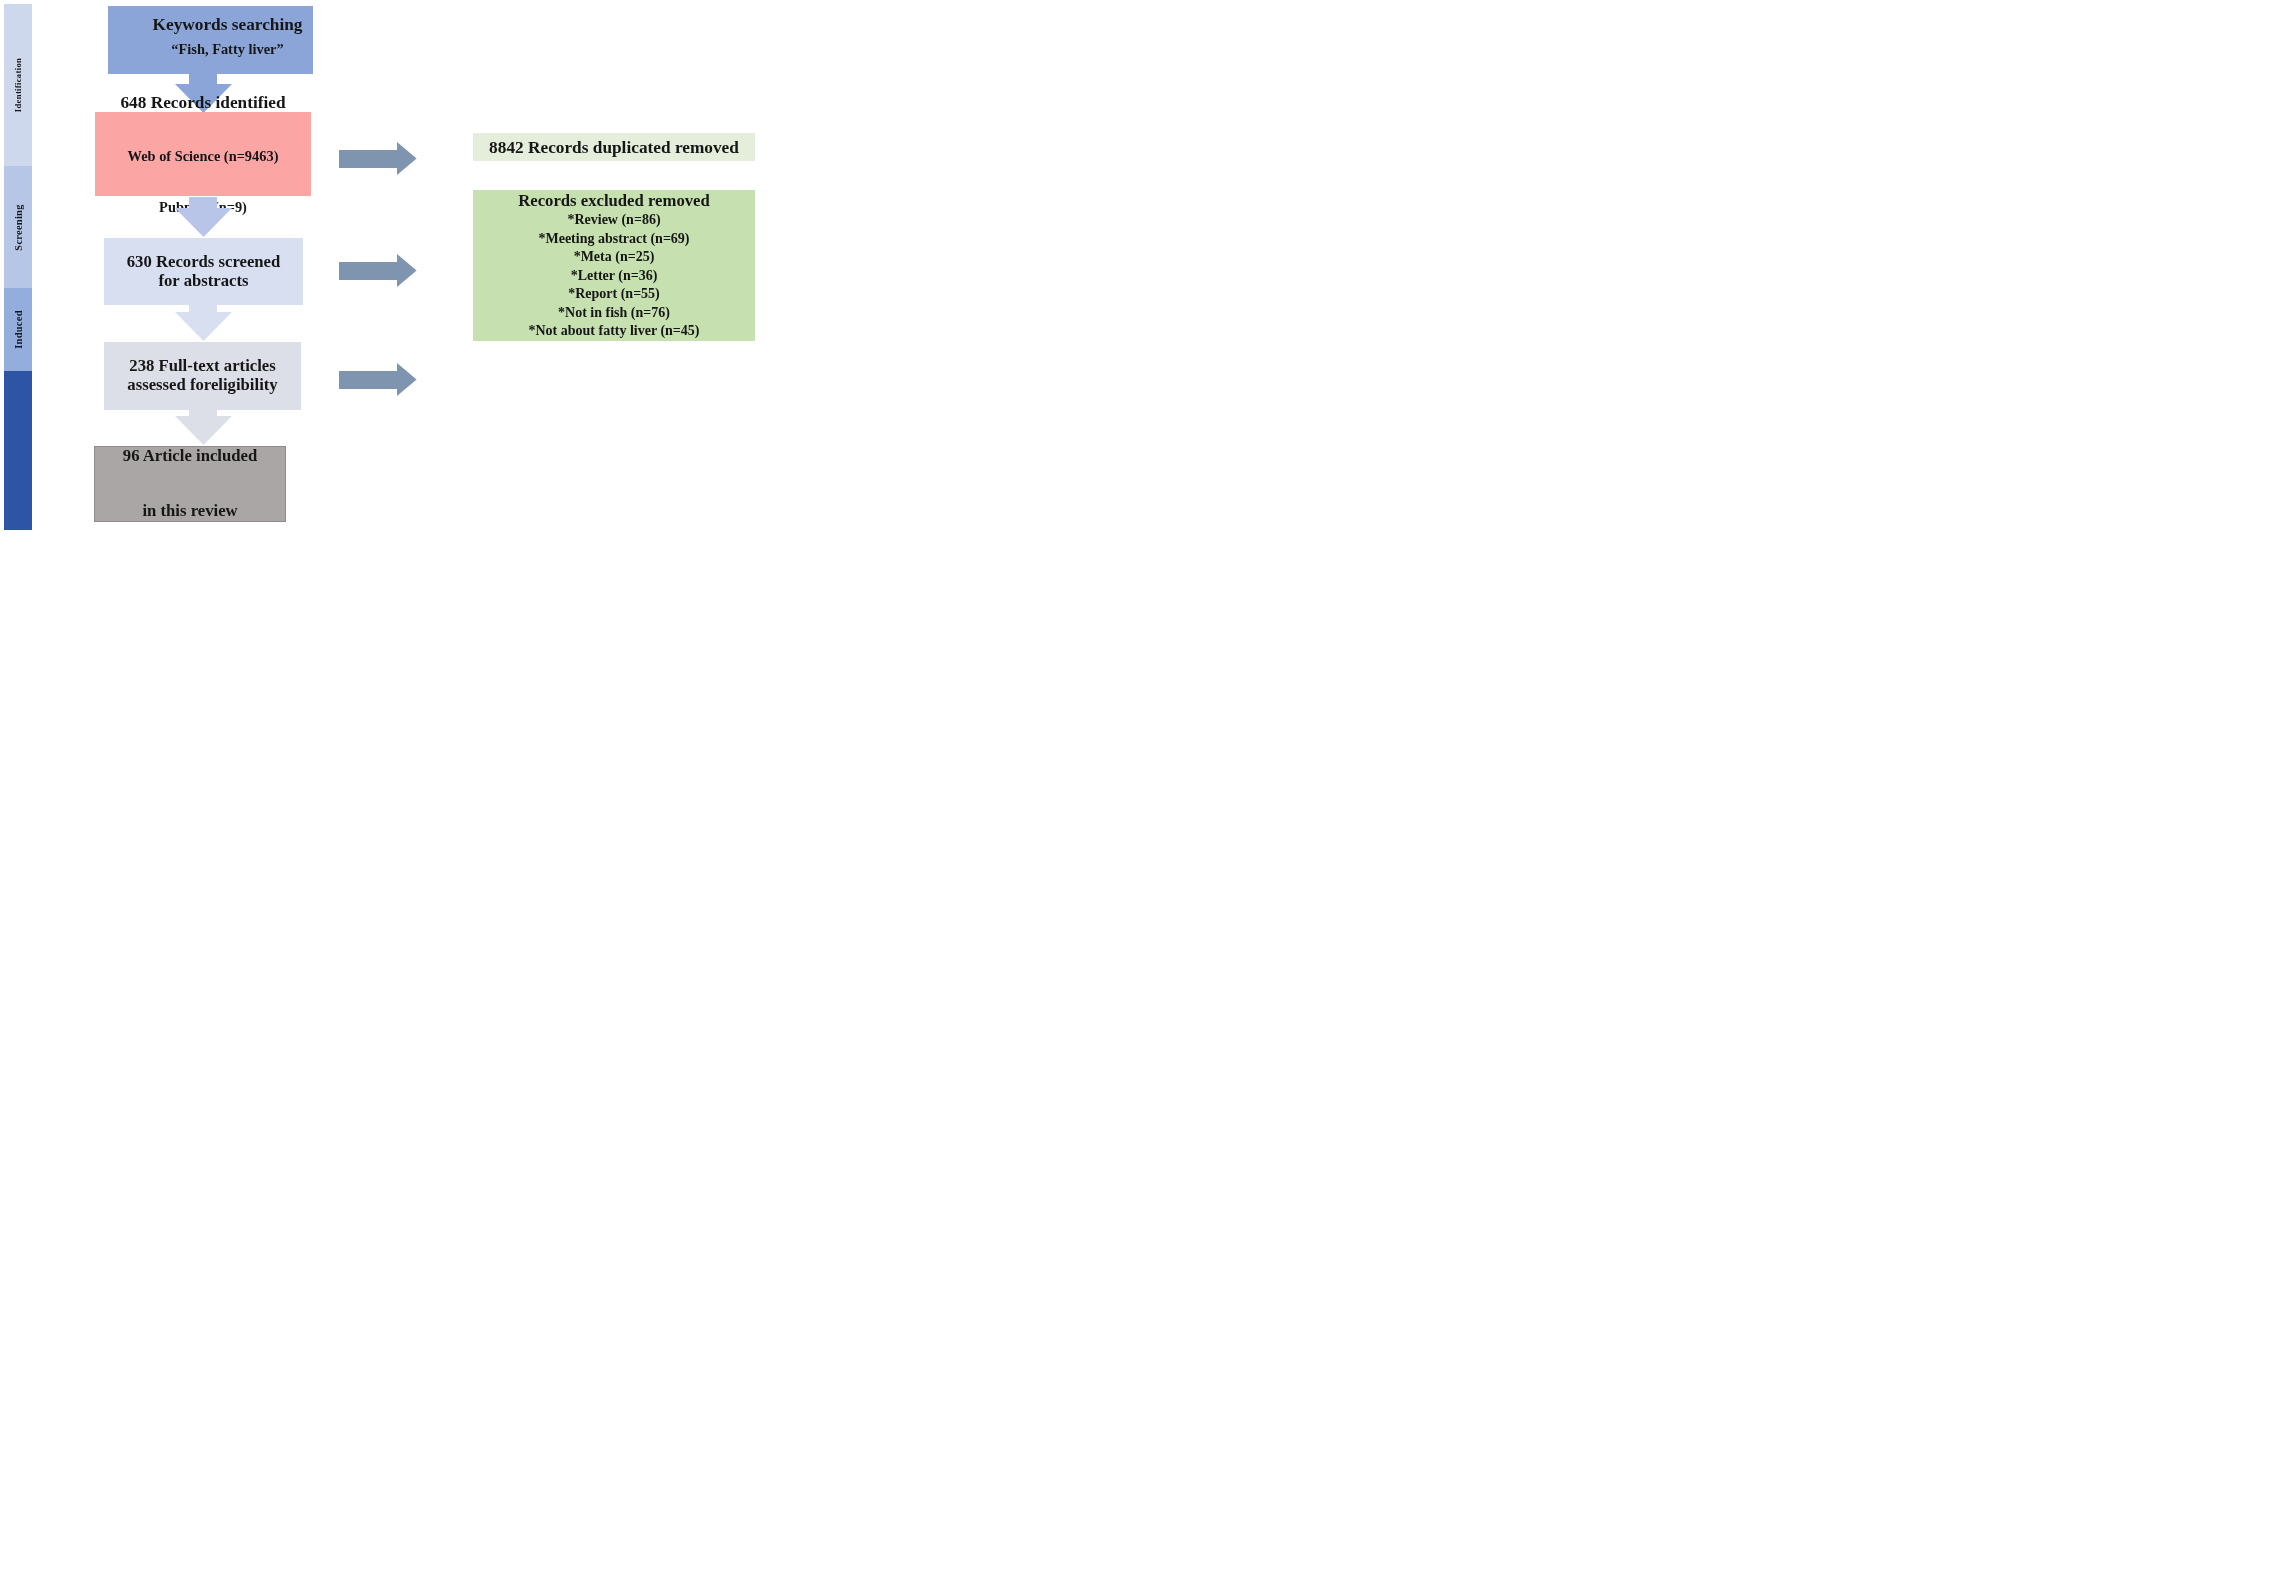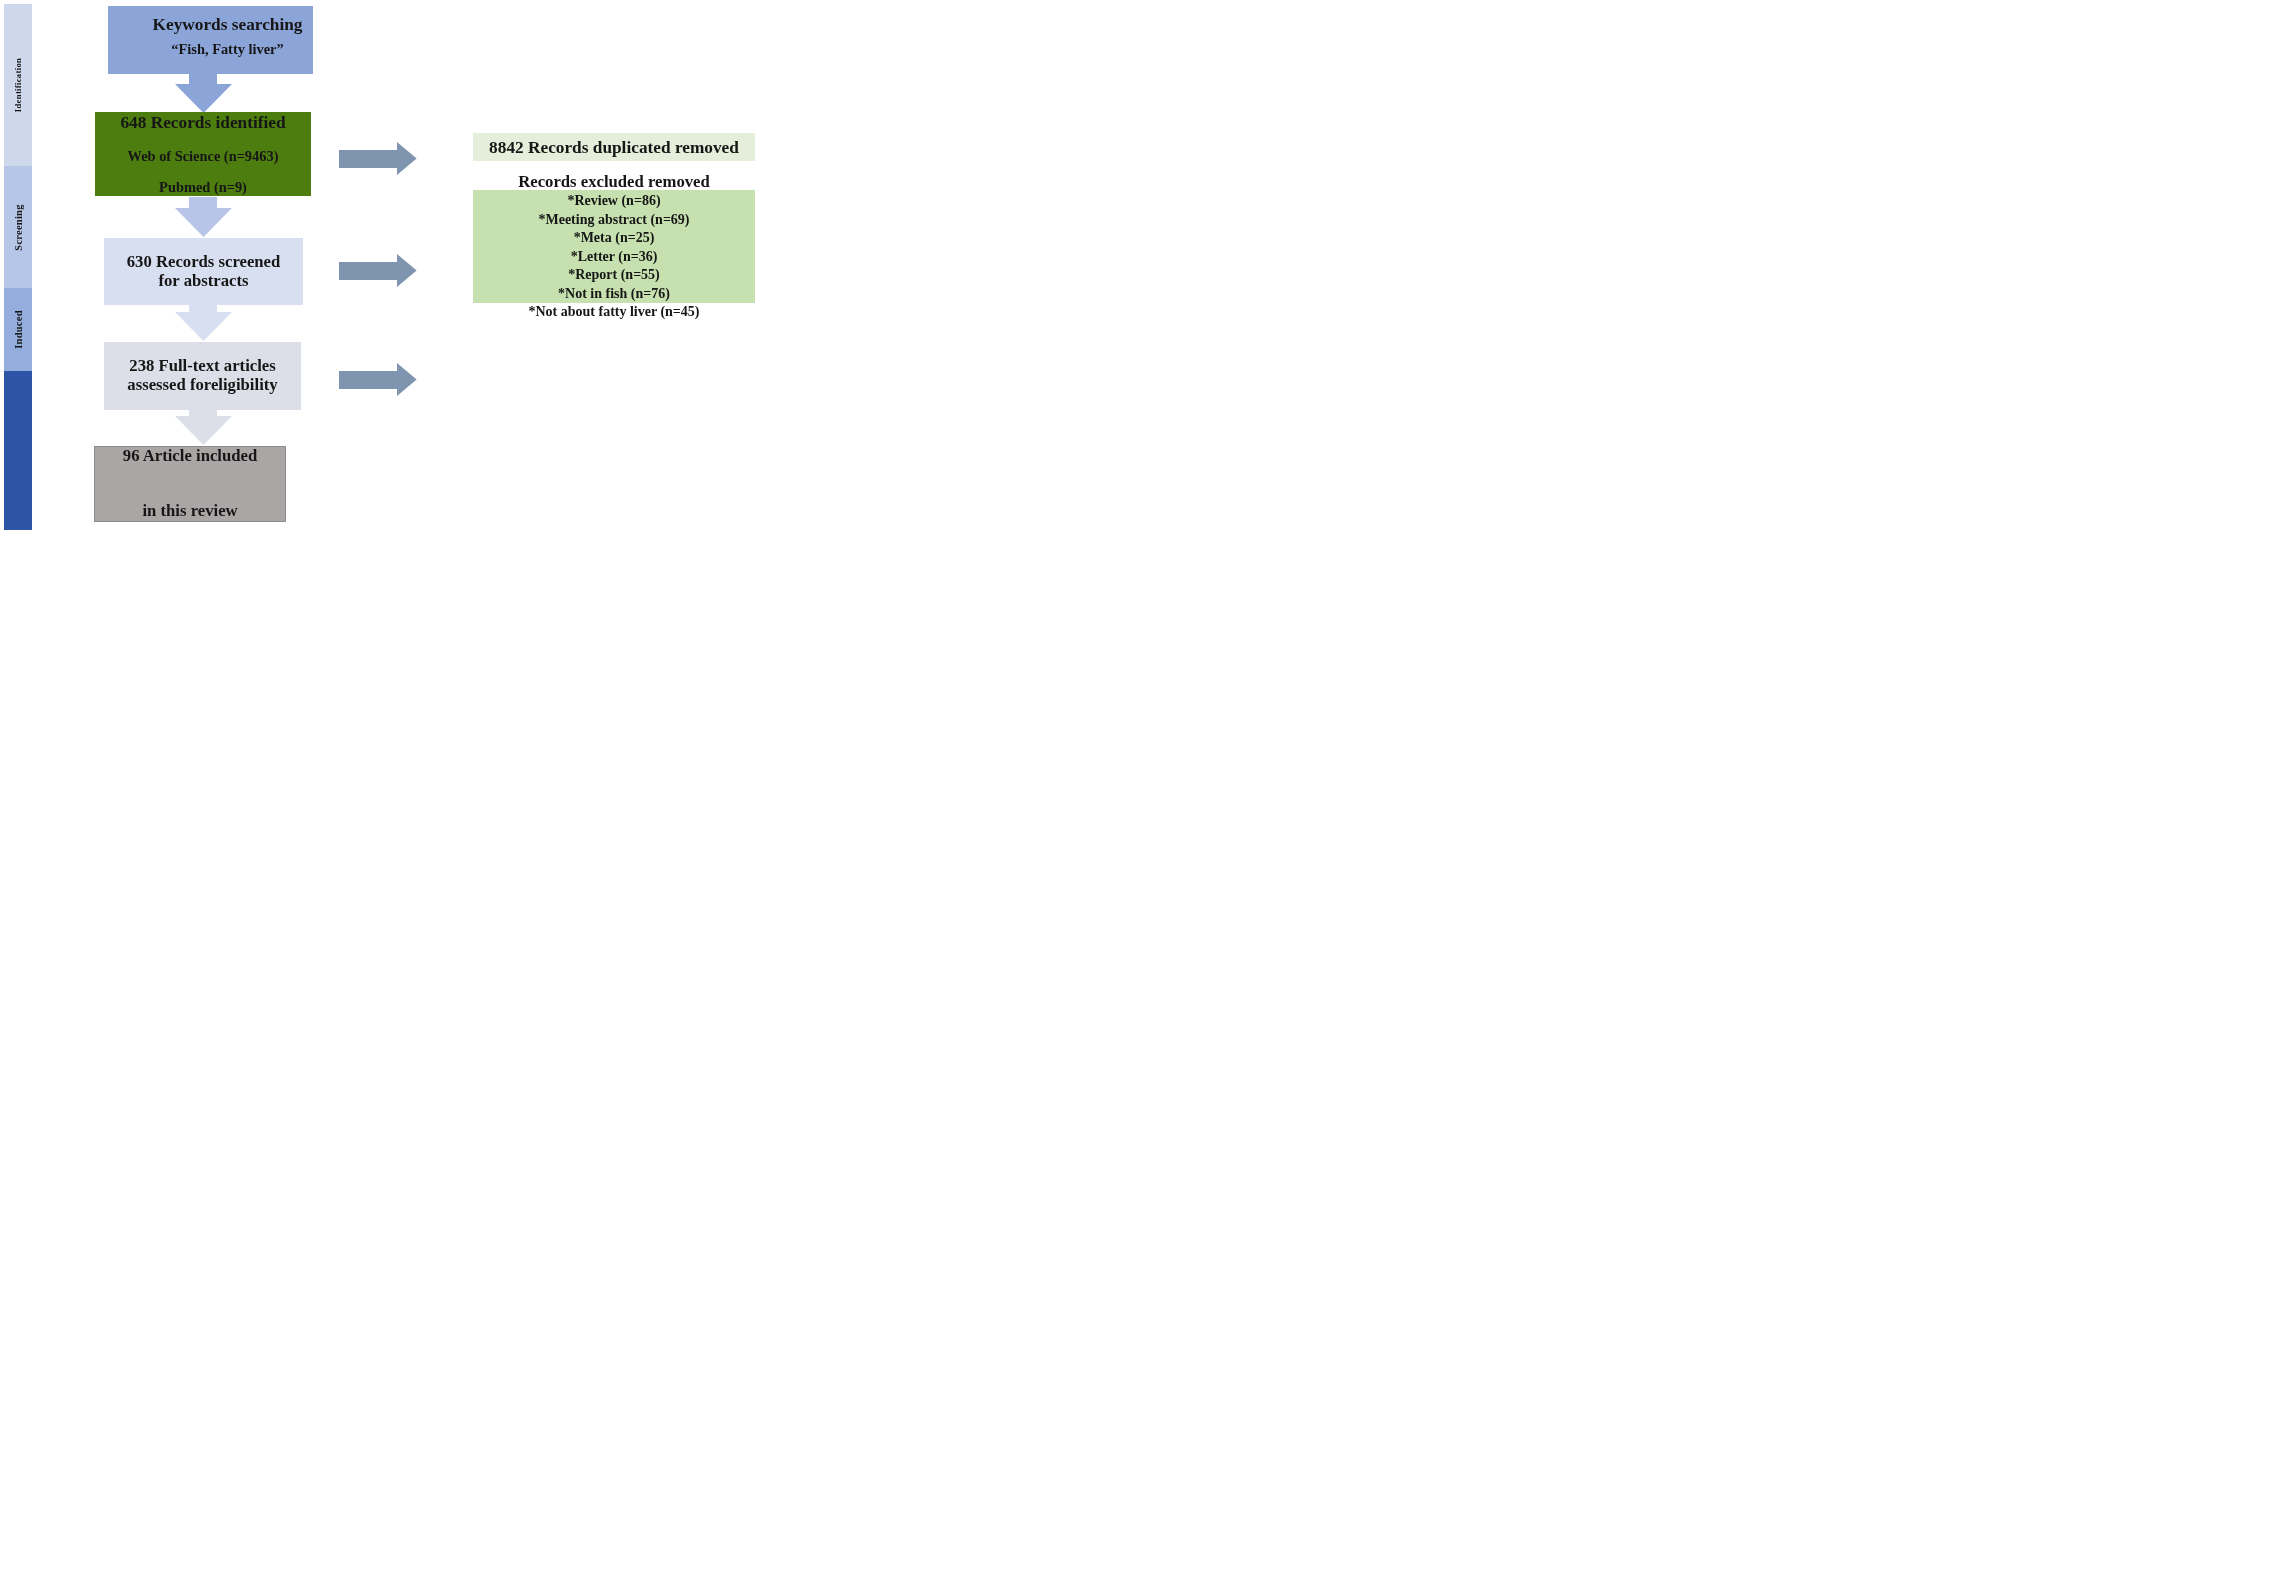--- a/index.html
+++ b/index.html
@@ -46,21 +46,21 @@
   .t-md2{font-size:14.4px;margin-top:15px;}
   .t-eq{font-size:16.7px;}
   
   .gbx{
     position:absolute;left:473px;width:282px;
     display:flex;flex-direction:column;
     align-items:center;justify-content:center;
     text-align:center;
   }
   .g1{top:133px;height:28px;}
-  .g2{top:190px;height:113px;}
+  .g2{top:190px;height:151px;}
   .g3{top:355px;height:93px;}
   .g-title{font-size:16.7px;line-height:21px;}
   .g1 .g-title{font-size:17.3px;}
   .g-item{font-size:14px;line-height:18.5px;}
   .g3 .g-item{line-height:19px;}
   
   .astem,.ahead{position:absolute;}
   .dhead{clip-path:polygon(0 0,100% 0,50% 100%);}
   .rhead{clip-path:polygon(0 0,100% 50%,0 100%);}
   
@@ -94,21 +94,21 @@
   <div class="stage s4" style="background-color: rgb(46, 85, 165);"></div>
 
   <div class="bx bx1" style="background-color: rgb(140, 165, 217);">
     <div class="t-lg">Keywords searching</div>
     <div class="t-md">“Fish, Fatty liver”</div>
   </div>
 
   <div class="astem d-stem d1s" style="background-color: rgb(140, 165, 217);"></div>
   <div class="ahead dhead d-head d1h" style="background-color: rgb(140, 165, 217);"></div>
 
-  <div class="bx bx2" style="background-color: #4d7c0f;">
+  <div class="bx bx2" style="background-color: #fca5a5; gap: 20px;">
     <div class="t-lg">648 Records identified</div>
     <div class="t-md2">Web of Science (n=9463)</div>
     <div class="t-md2">Pubmed (n=9)</div>
   </div>
 
   <div class="astem d-stem d2s" style="background-color: rgb(185, 197, 232);"></div>
   <div class="ahead dhead d-head d2h" style="background-color: rgb(185, 197, 232);"></div>
 
   <div class="bx bx3" style="background-color: rgb(216, 223, 241);">
     <div class="t-eq">630 Records screened</div>

